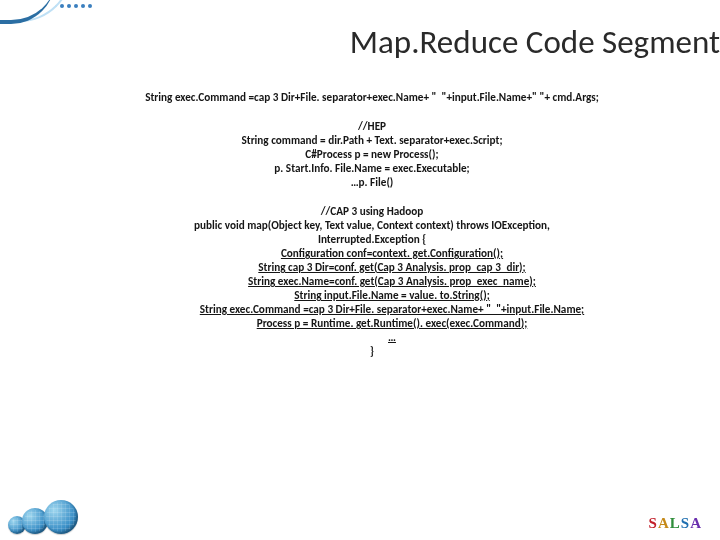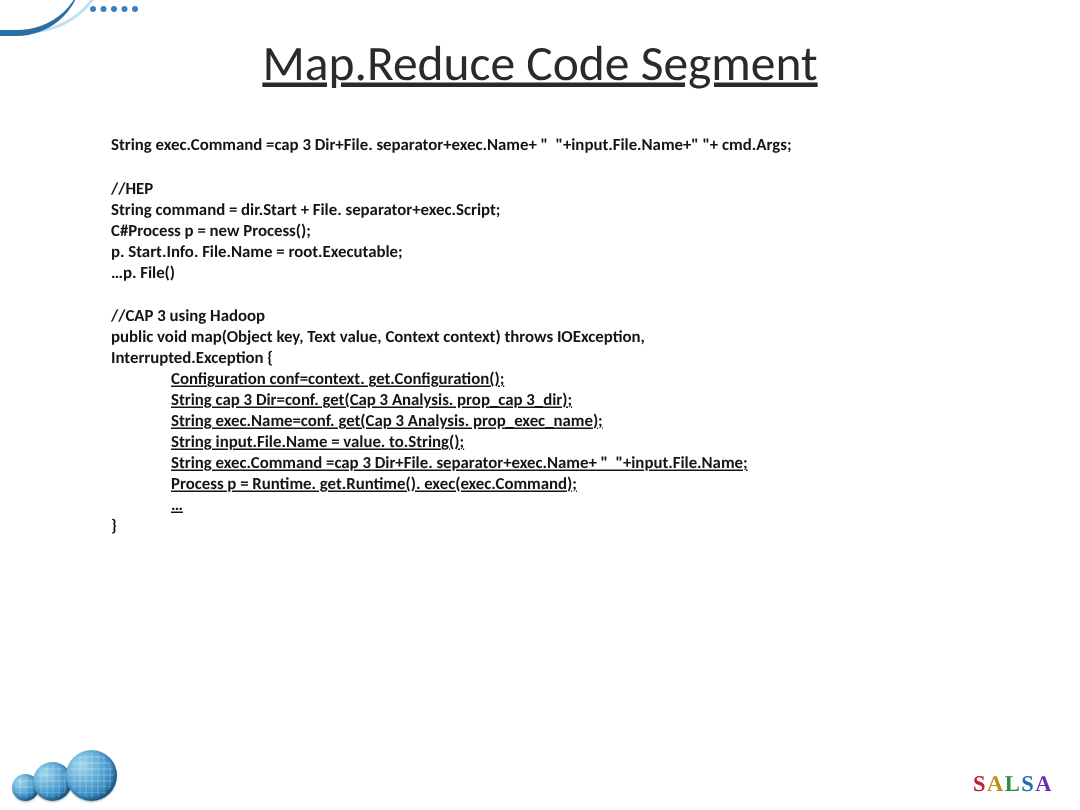--- a/index.html
+++ b/index.html
@@ -49,38 +49,37 @@
   .dots span {
     width: 4px; height: 4px;
     background: #3a7fbf;
     border-radius: 50%;
     display: inline-block;
   }
   .title {
     position: absolute;
     top: 22px;
     left: 0; right: 0;
-    text-align: center;
+    text-align: right;
     font-size: 33px;
     color: #2a2a2a;
     font-weight: 400;
-    text-decoration: underline;
   }
   .body {
     position: absolute;
     top: 90px;
     left: 74px;
     right: 50px;
     font-size: 11.2px;
     line-height: 1.25;
     color: #151515;
     font-weight: 700;
     font-family: Calibri, Arial, sans-serif;
   }
-  .body .block { margin-bottom: 15px; white-space: pre-wrap; }
+  .body .block { margin-bottom: 15px; white-space: pre-wrap; text-align: center; }
   .body .block:last-child { margin-bottom: 13px; }
   .indent { padding-left: 40px; display: block; text-decoration: underline; }
   .footer-globes {
     position: absolute;
     left: 8px;
     bottom: 6px;
     display: flex;
     align-items: flex-end;
     gap: -4px;
   }
@@ -135,23 +134,23 @@
   </div>
 
   <div class="title">Map.Reduce Code Segment</div>
 
   <div class="body">
 
     <div class="block"><span>String exec.Command =cap 3 Dir+File. separator+exec.Name+ "  "+input.File.Name+" "+ cmd.Args;</span></div>
 
 
     <div class="block"><span>//HEP</span>
-<span>String command = dir.Start + File. separator+exec.Script;</span>
+<span>String command = dir.Path + Text. separator+exec.Script;</span>
 <span>C#Process p = new Process();</span>
-<span>p. Start.Info. File.Name = root.Executable;</span>
+<span>p. Start.Info. File.Name = exec.Executable;</span>
 <span>…p. File()</span></div>
 
     <div class="block"><span>//CAP 3 using Hadoop</span>
 <span>public void map(Object key, Text value, Context context) throws IOException,</span>
 <span>Interrupted.Exception {</span>
 <span class="indent">Configuration conf=context. get.Configuration();</span><span class="indent">String cap 3 Dir=conf. get(Cap 3 Analysis. prop_cap 3_dir);</span><span class="indent">String exec.Name=conf. get(Cap 3 Analysis. prop_exec_name);</span><span class="indent">String input.File.Name = value. to.String();</span><span class="indent">String exec.Command =cap 3 Dir+File. separator+exec.Name+ "  "+input.File.Name;</span><span class="indent">Process p = Runtime. get.Runtime(). exec(exec.Command);</span><span class="indent">…</span><span>}</span></div>
 
   </div>
 
   <div class="footer-globes">

